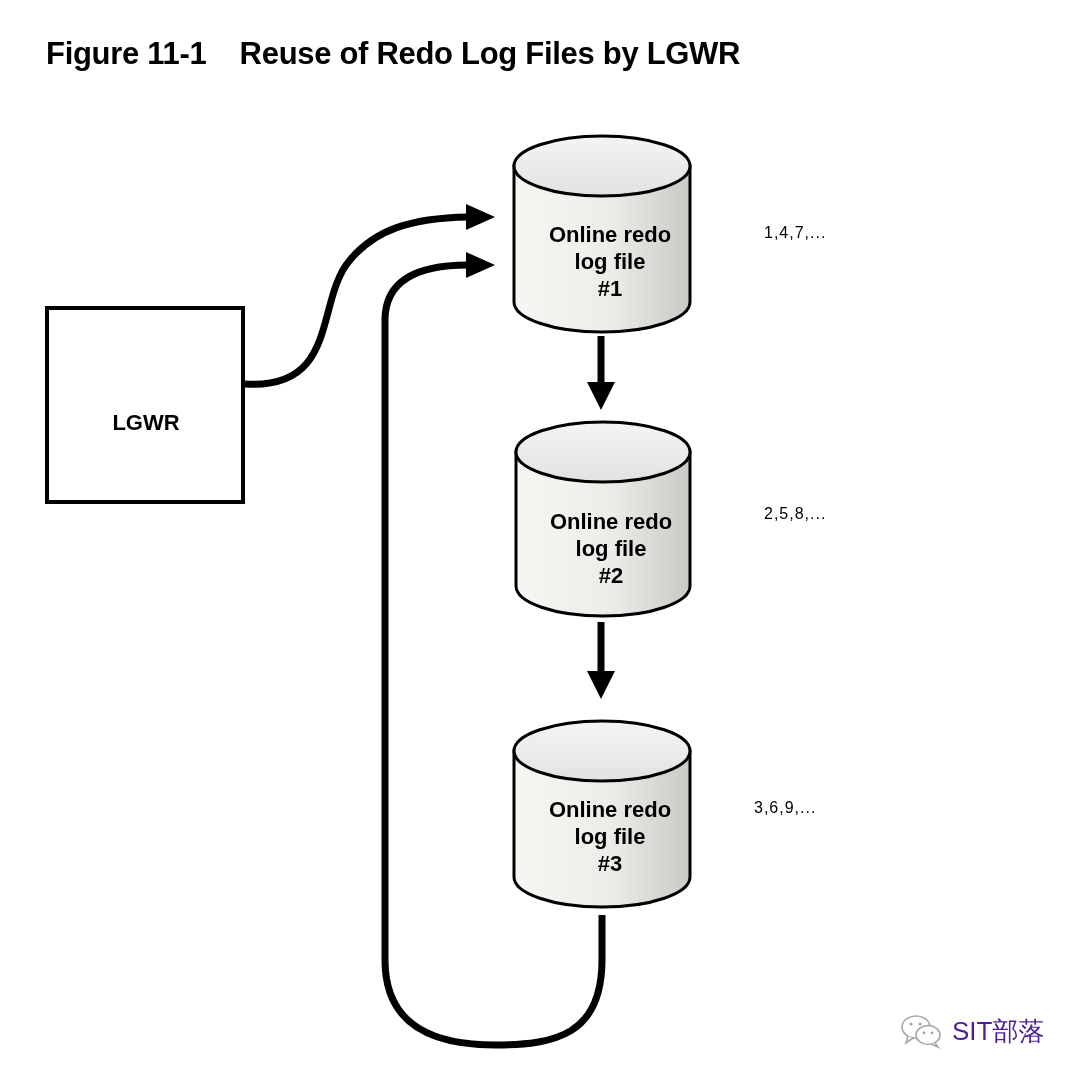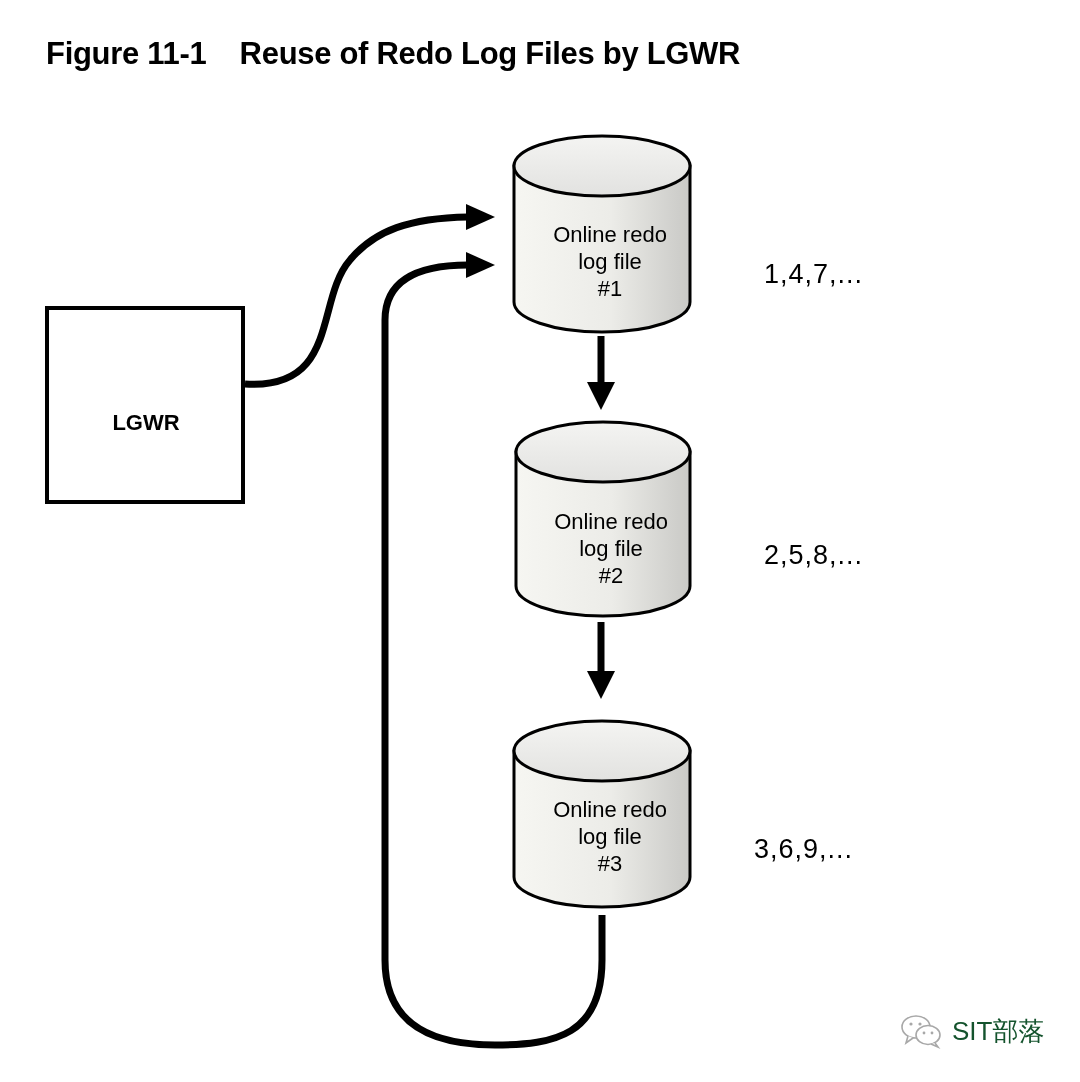--- a/index.html
+++ b/index.html
@@ -3,25 +3,25 @@
 <meta charset="utf-8">
 <style>
   html, body { margin: 0; padding: 0; background: #ffffff; }
   body { width: 1080px; height: 1082px; position: relative; overflow: hidden;
          font-family: "Liberation Sans", sans-serif; color: #000; }
   .title { position: absolute; left: 46px; top: 36px; font-size: 31px; font-weight: bold;
            letter-spacing: -0.3px; white-space: pre; }
   svg.diagram { position: absolute; left: 0; top: 0; }
   .lgwr-label { position: absolute; left: 48px; top: 410px; width: 196px; text-align: center;
                 font-size: 22px; font-weight: bold; }
-  .cyl-label { position: absolute; width: 192px; text-align: center; font-weight: normal;
+  .cyl-label { position: absolute; width: 192px; text-align: center; font-weight: bold;
                font-size: 22px; line-height: 27px; }
-  .seq { position: absolute; font-size: 27px; letter-spacing: 1px; margin-top: 35px; }
+  .seq { position: absolute; font-size: 16px; letter-spacing: 1px; }
   .watermark { position: absolute; left: 900px; top: 1013px; display: flex; align-items: center;
-               gap: 8px; color: #14532d; font-size: 26px; }
+               gap: 8px; color: #4c1d95; font-size: 26px; }
 </style>
 </head>
 <body>
 
 <div class="title">Figure 11-1    Reuse of Redo Log Files by LGWR</div>
 
 <svg class="diagram" width="1080" height="1082" viewBox="0 0 1080 1082">
   <defs>
     <linearGradient id="cylBody" x1="0" y1="0" x2="1" y2="0">
       <stop offset="0" stop-color="#f6f6f2"></stop>

